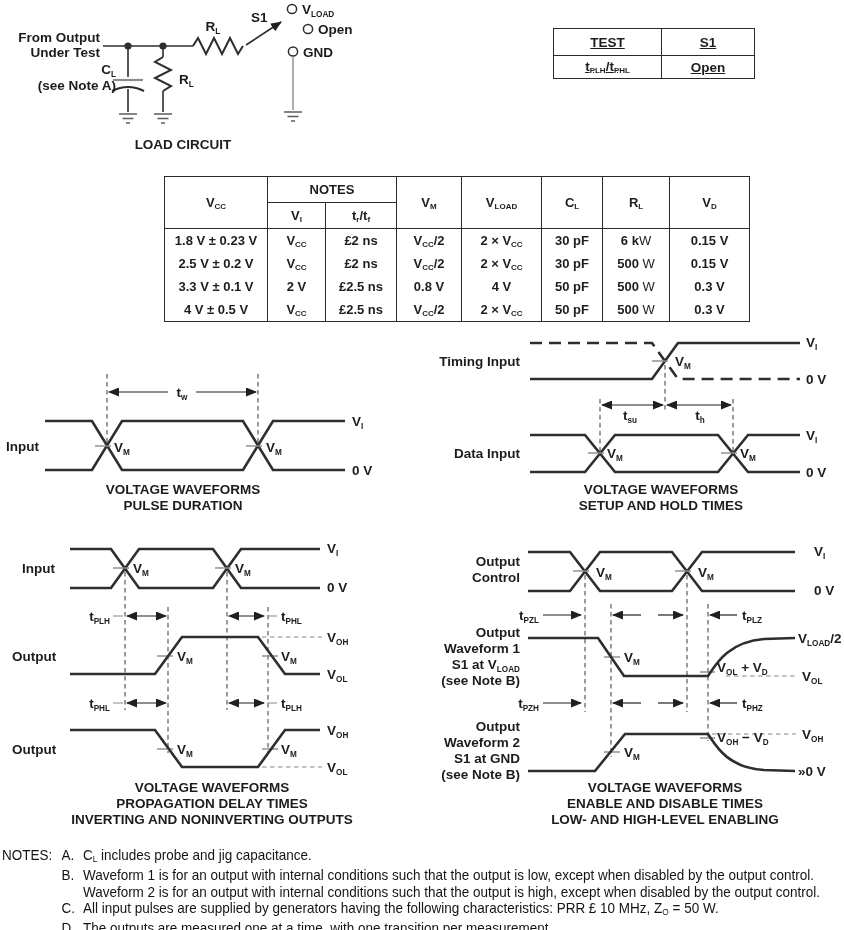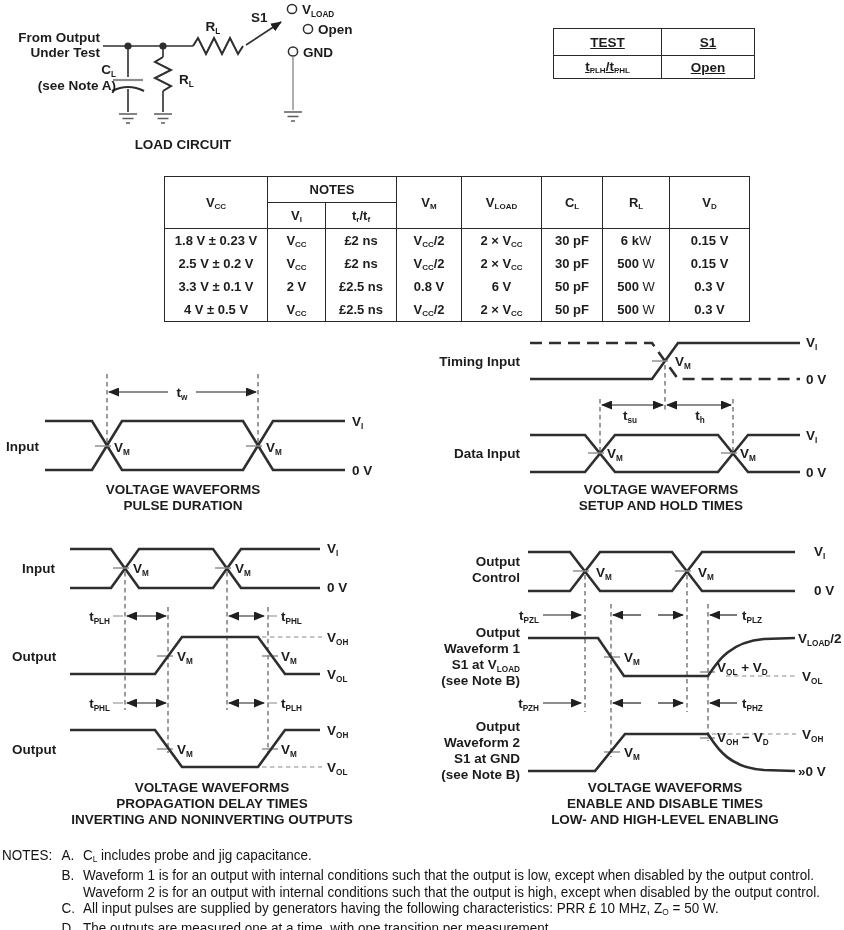--- a/index.html
+++ b/index.html
@@ -165,21 +165,21 @@
         <td><span>2 × V</span><span class="sub">CC</span></td>
         <td>30 pF</td>
         <td><span>500 </span><span class="light">W</span></td>
         <td>0.15 V</td>
       </tr>
       <tr>
         <td>3.3 V ± 0.1 V</td>
         <td>2 V</td>
         <td>£2.5 ns</td>
         <td>0.8 V</td>
-        <td>6 V</td>
+        <td>4 V</td>
         <td>50 pF</td>
         <td><span>500 </span><span class="light">W</span></td>
         <td>0.3 V</td>
       </tr>
       <tr>
         <td>4 V ± 0.5 V</td>
         <td><span>V</span><span class="sub">CC</span></td>
         <td>£2.5 ns</td>
         <td><span>V</span><span class="sub">CC</span><span>/2</span></td>
         <td><span>2 × V</span><span class="sub">CC</span></td>

